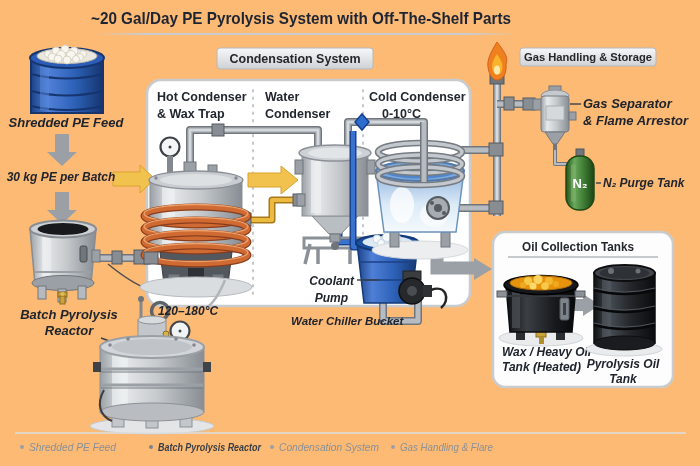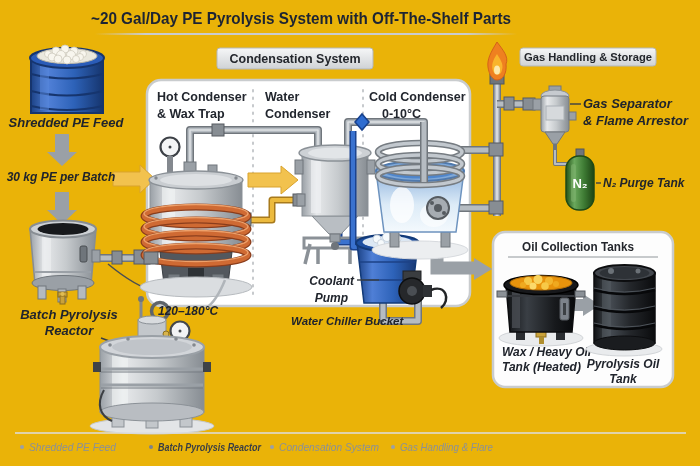--- a/index.html
+++ b/index.html
@@ -1,16 +1,16 @@
 <!DOCTYPE html>
 <html><head>
 <meta charset="utf-8">
 <style>
   html,body{margin:0;padding:0;background:#ffffff;}
-  .stage{width:700px;height:466px;position:relative;background:#eab308;overflow:hidden;}
+  .stage{width:700px;height:466px;position:relative;background:#fdba74;overflow:hidden;}
   svg text{font-family:"Liberation Sans","DejaVu Sans",sans-serif;}
   .t-title{font:700 16.5px "Liberation Sans","DejaVu Sans",sans-serif;fill:#1d2433;}
   .t-bar{font:700 13px "Liberation Sans","DejaVu Sans",sans-serif;fill:#23262c;}
   .t-bar-sm{font:700 11.5px "Liberation Sans","DejaVu Sans",sans-serif;fill:#23262c;}
   .t-sec{font:700 12.5px "Liberation Sans","DejaVu Sans",sans-serif;fill:#22262e;}
   .t-lbl{font:italic 700 13px "Liberation Sans","DejaVu Sans",sans-serif;fill:#20242c;}
   .t-lbl-sm{font:italic 700 12px "Liberation Sans","DejaVu Sans",sans-serif;fill:#20242c;}
   .t-lbl-xs{font:italic 700 11.5px "Liberation Sans","DejaVu Sans",sans-serif;fill:#20242c;}
   .t-leg{font:italic 400 11px "Liberation Sans","DejaVu Sans",sans-serif;fill:#8a9097;}
   .t-leg-b{font:italic 700 11px "Liberation Sans","DejaVu Sans",sans-serif;fill:#383d45;}

